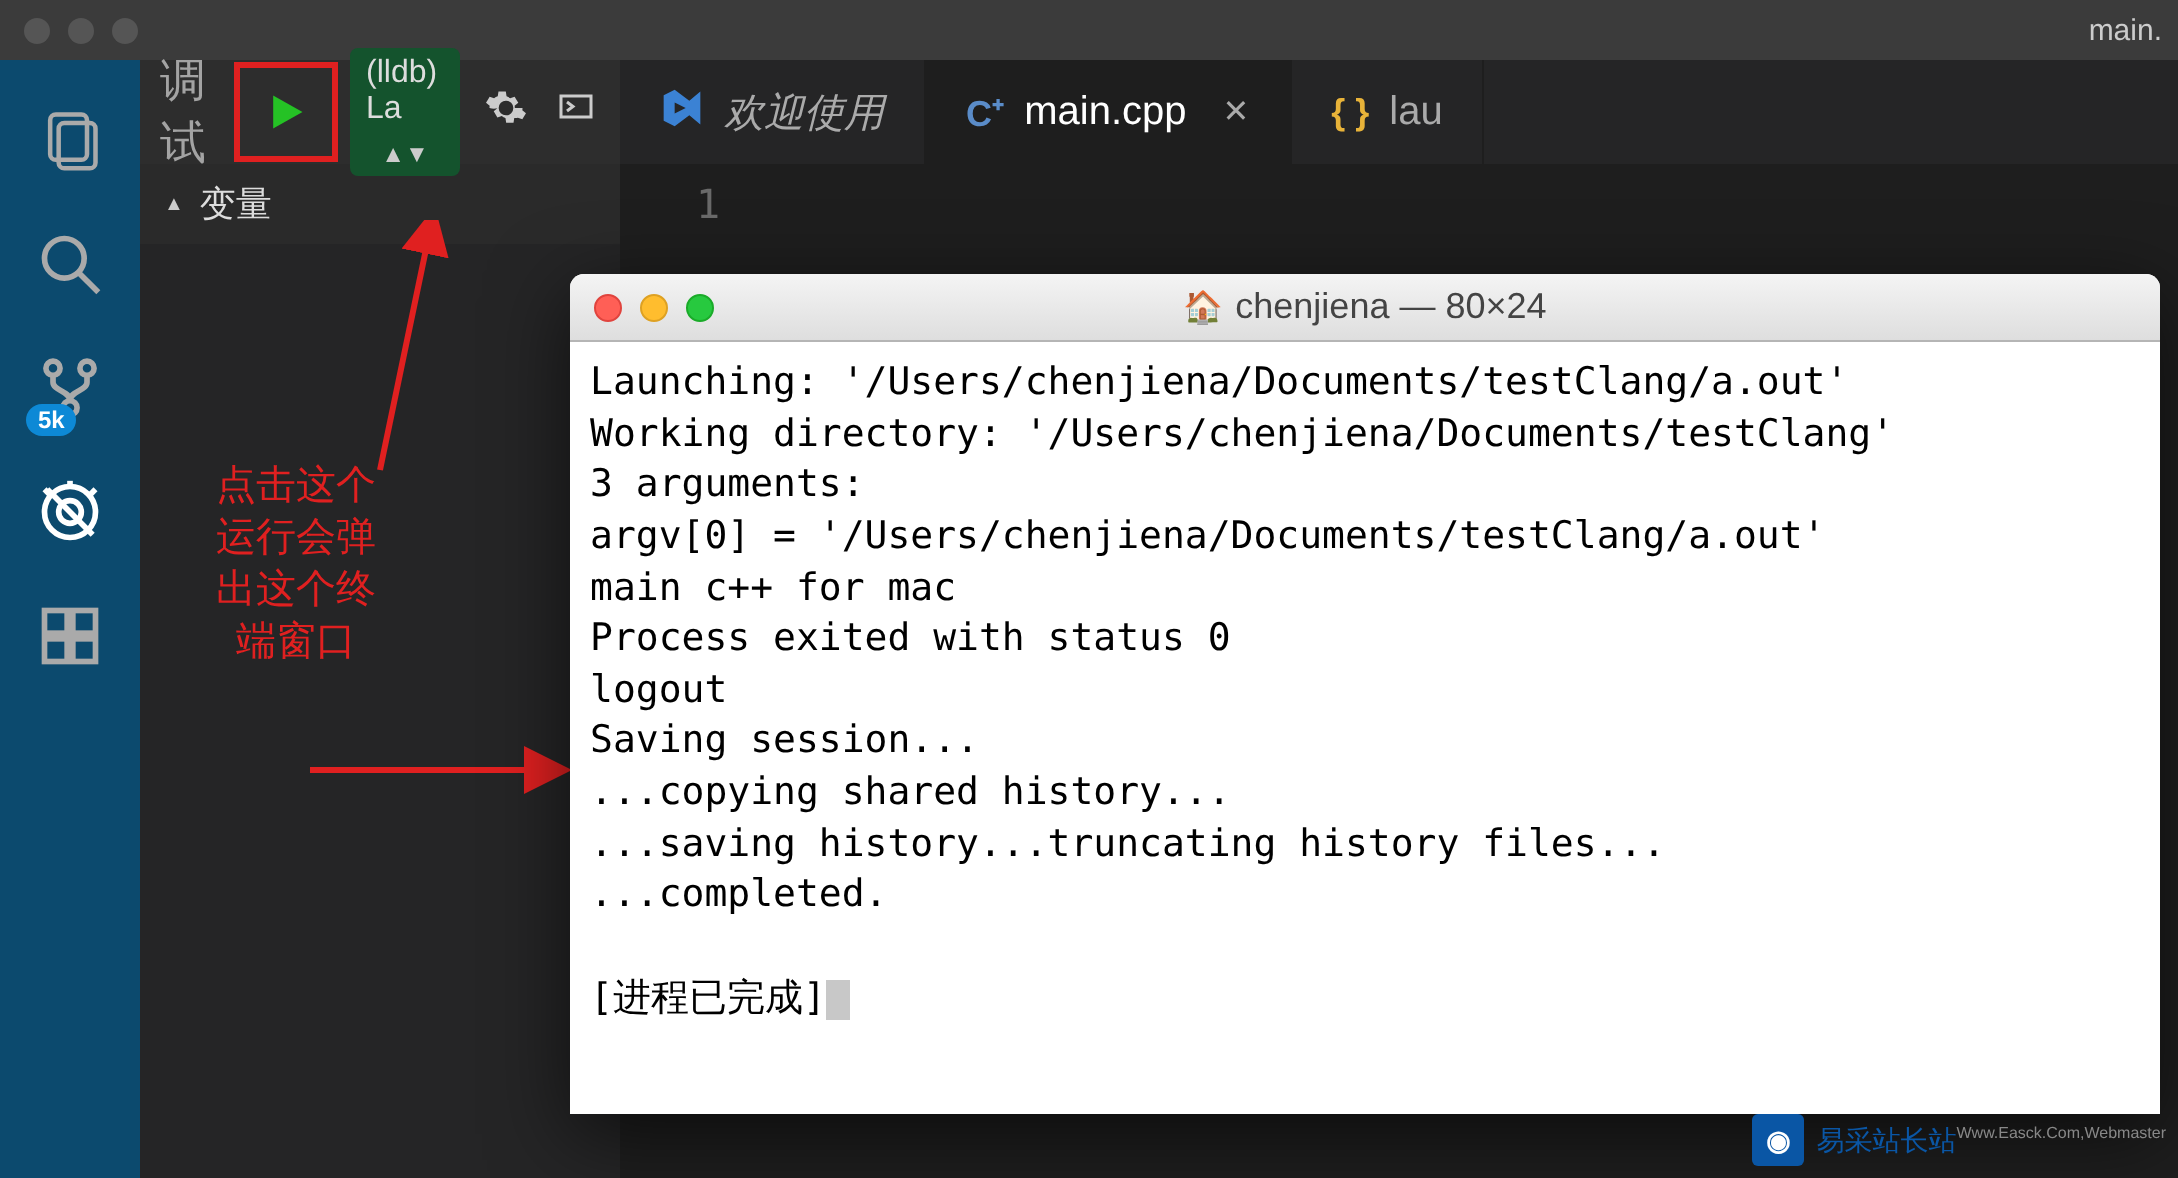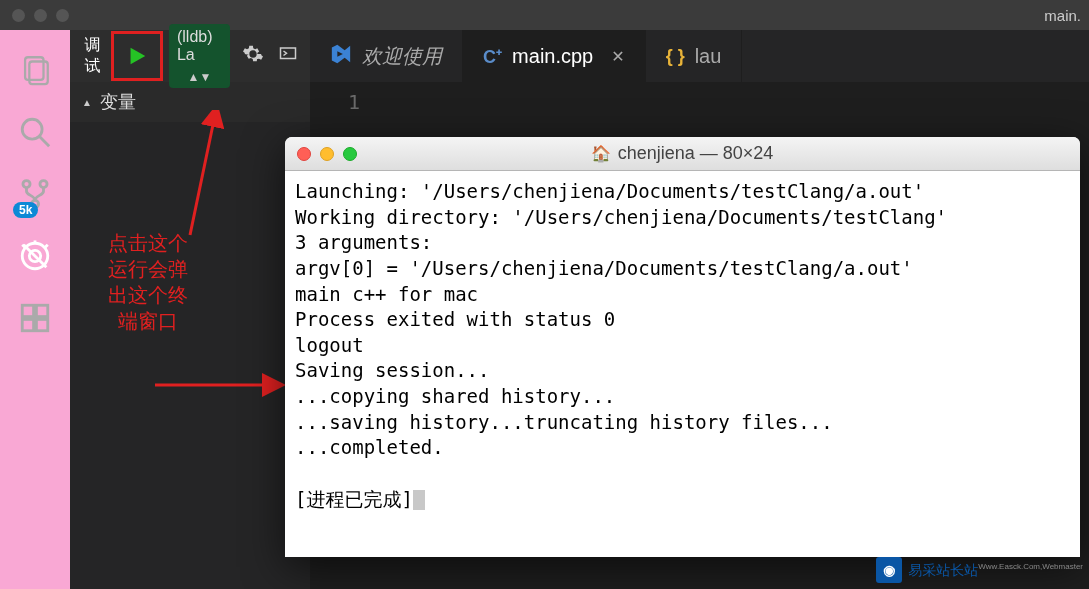--- a/index.html
+++ b/index.html
@@ -39,21 +39,21 @@
 
   .main {
     display: flex;
     height: calc(100% - 30px);
     position: relative;
   }
 
   
   .activity-bar {
     width: 70px;
-    background: #f9a8d4;
+    background: #0c4a6e;
     display: flex;
     flex-direction: column;
     align-items: center;
     padding-top: 20px;
     gap: 22px;
     color: #888;
   }
   .activity-bar .icon {
     width: 40px; height: 40px;
     display: flex;
@@ -85,23 +85,22 @@
   }
   .debug-toolbar {
     height: 52px;
     display: flex;
     align-items: center;
     gap: 6px;
     padding: 0 10px;
     background: #2d2d2d;
   }
   .debug-label {
-    color: #ffffff;
-    font-size: 16px;
-    text-align: center;
+    color: #a3a3a3;
+    font-size: 23px;
   }
   .play-btn {
     width: 38px; height: 40px;
     display: flex;
     align-items: center;
     justify-content: center;
   }
   .play-btn svg { fill: #25c225; }
   .red-box {
     border: 3px solid #e02020;

